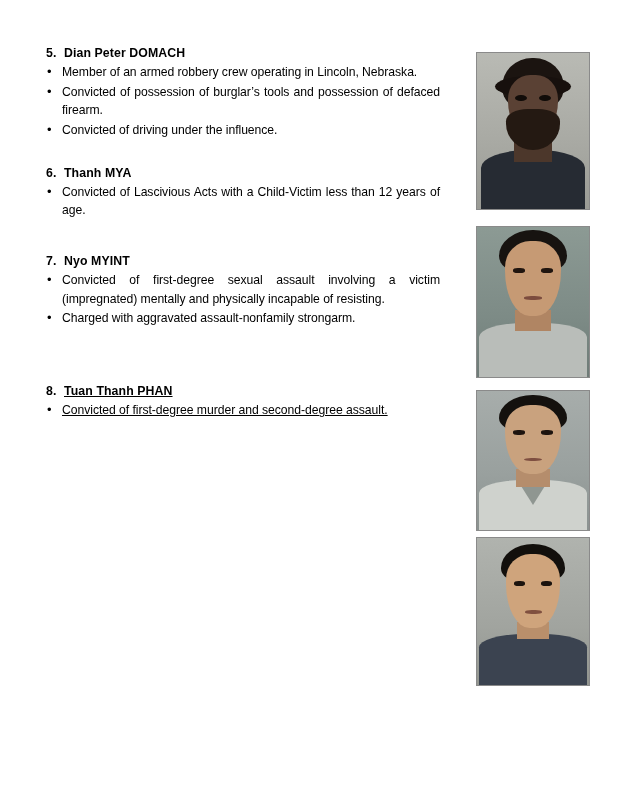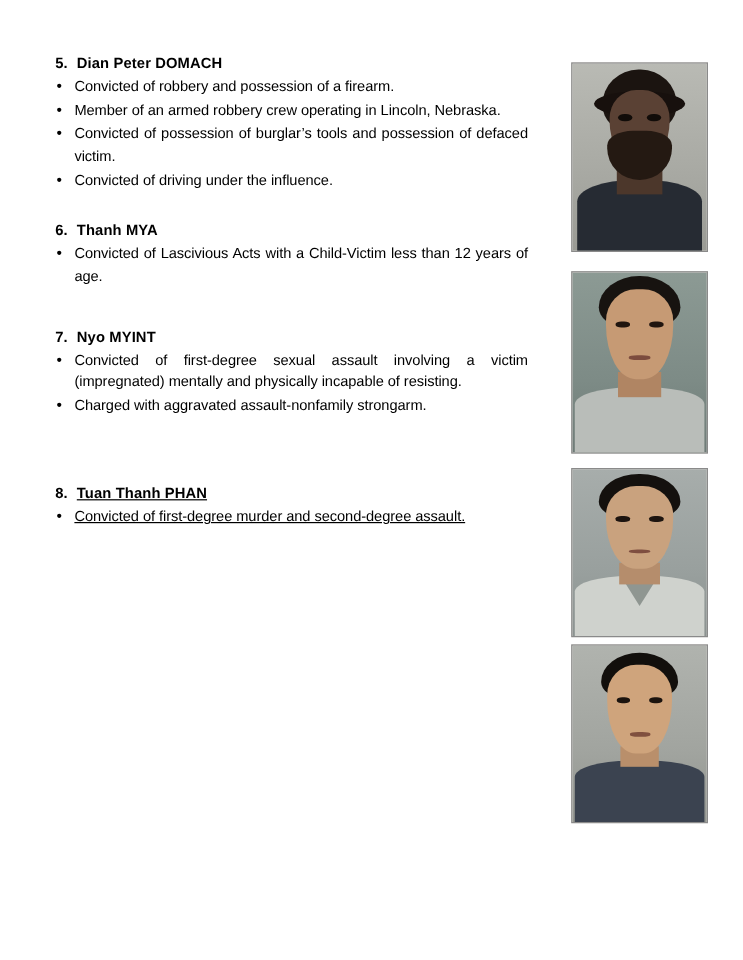--- a/index.html
+++ b/index.html
@@ -193,23 +193,22 @@
 <body>
 
 <div class="page">
 
   <div class="entry" id="entry-1">
     <div class="text">
       <p class="entry-head">
         <span class="entry-num">5.</span><span>Dian Peter DOMACH</span>
       </p>
       <ul class="bullets">
-        <li>Convicted of robbery and possession of a firearm.</li>
         <li>Member of an armed robbery crew operating in Lincoln, Nebraska.</li>
-        <li>Convicted of possession of burglar’s tools and possession of defaced victim.</li>
+        <li>Convicted of possession of burglar’s tools and possession of defaced firearm.</li>
         <li>Convicted of driving under the influence.</li>
       </ul>
     </div>
   </div>
 
   <div class="entry" id="entry-2">
     <div class="text">
       <p class="entry-head">
         <span class="entry-num">6.</span><span>Thanh MYA</span>
       </p>

